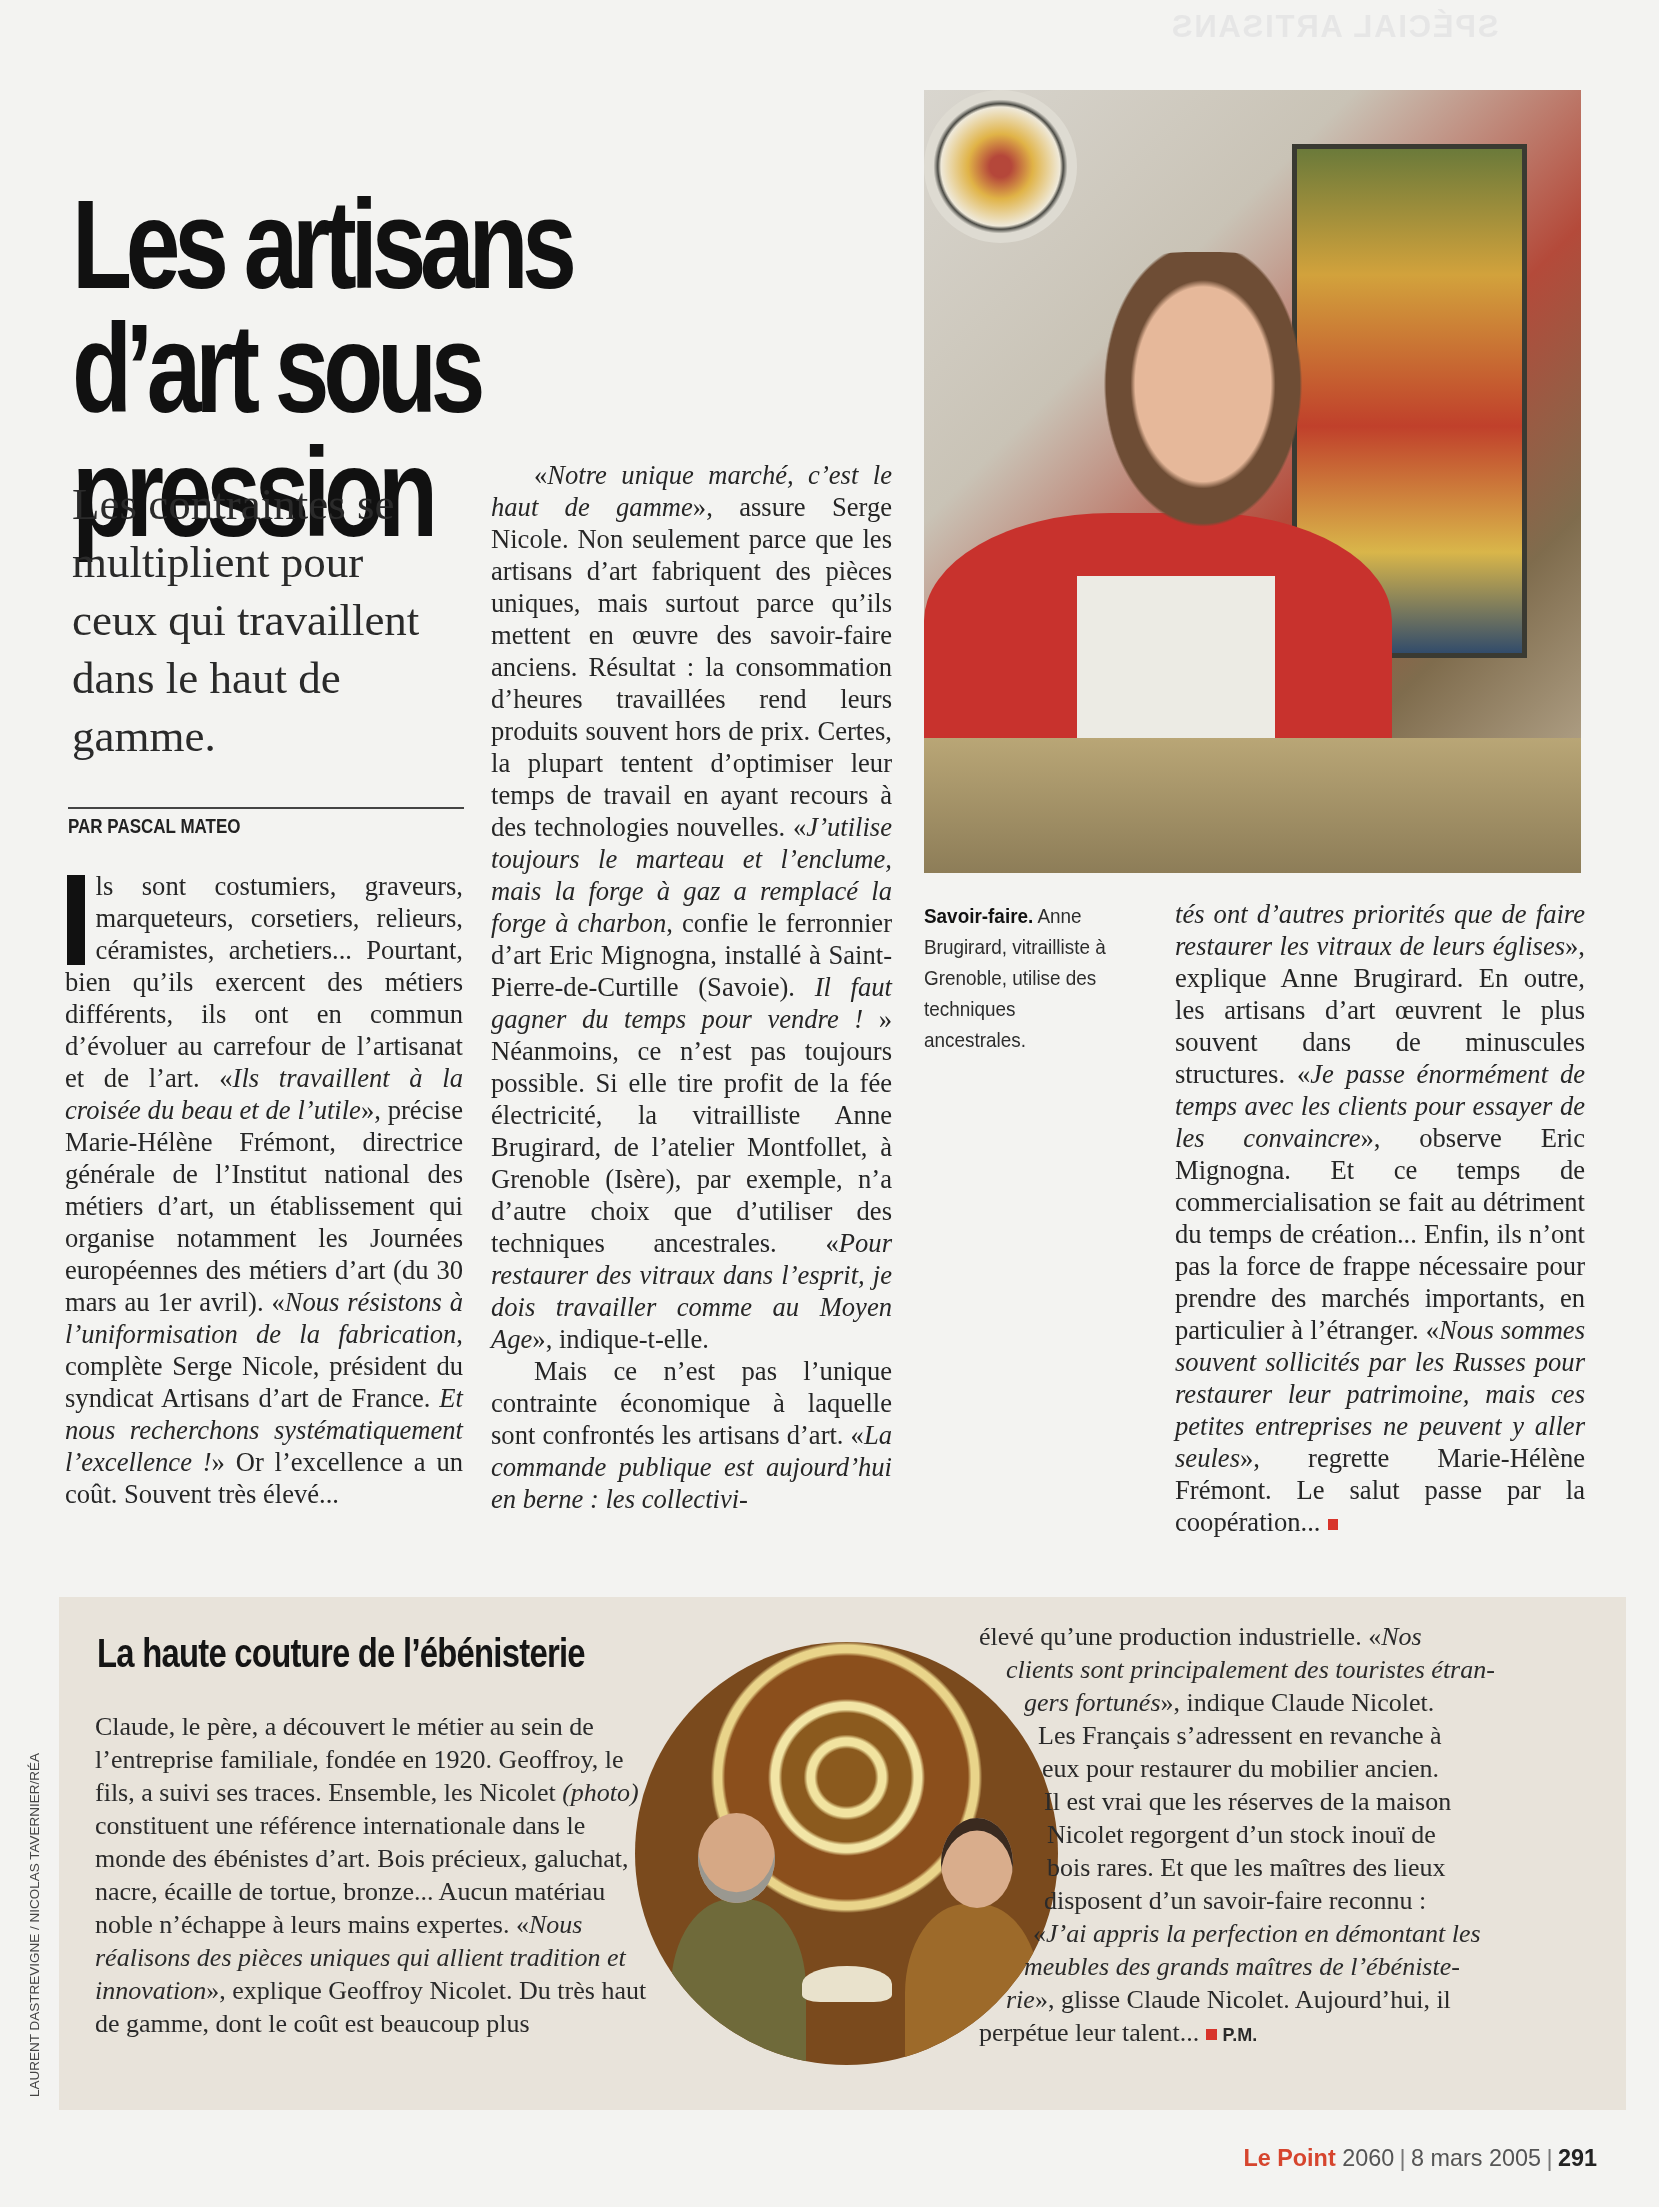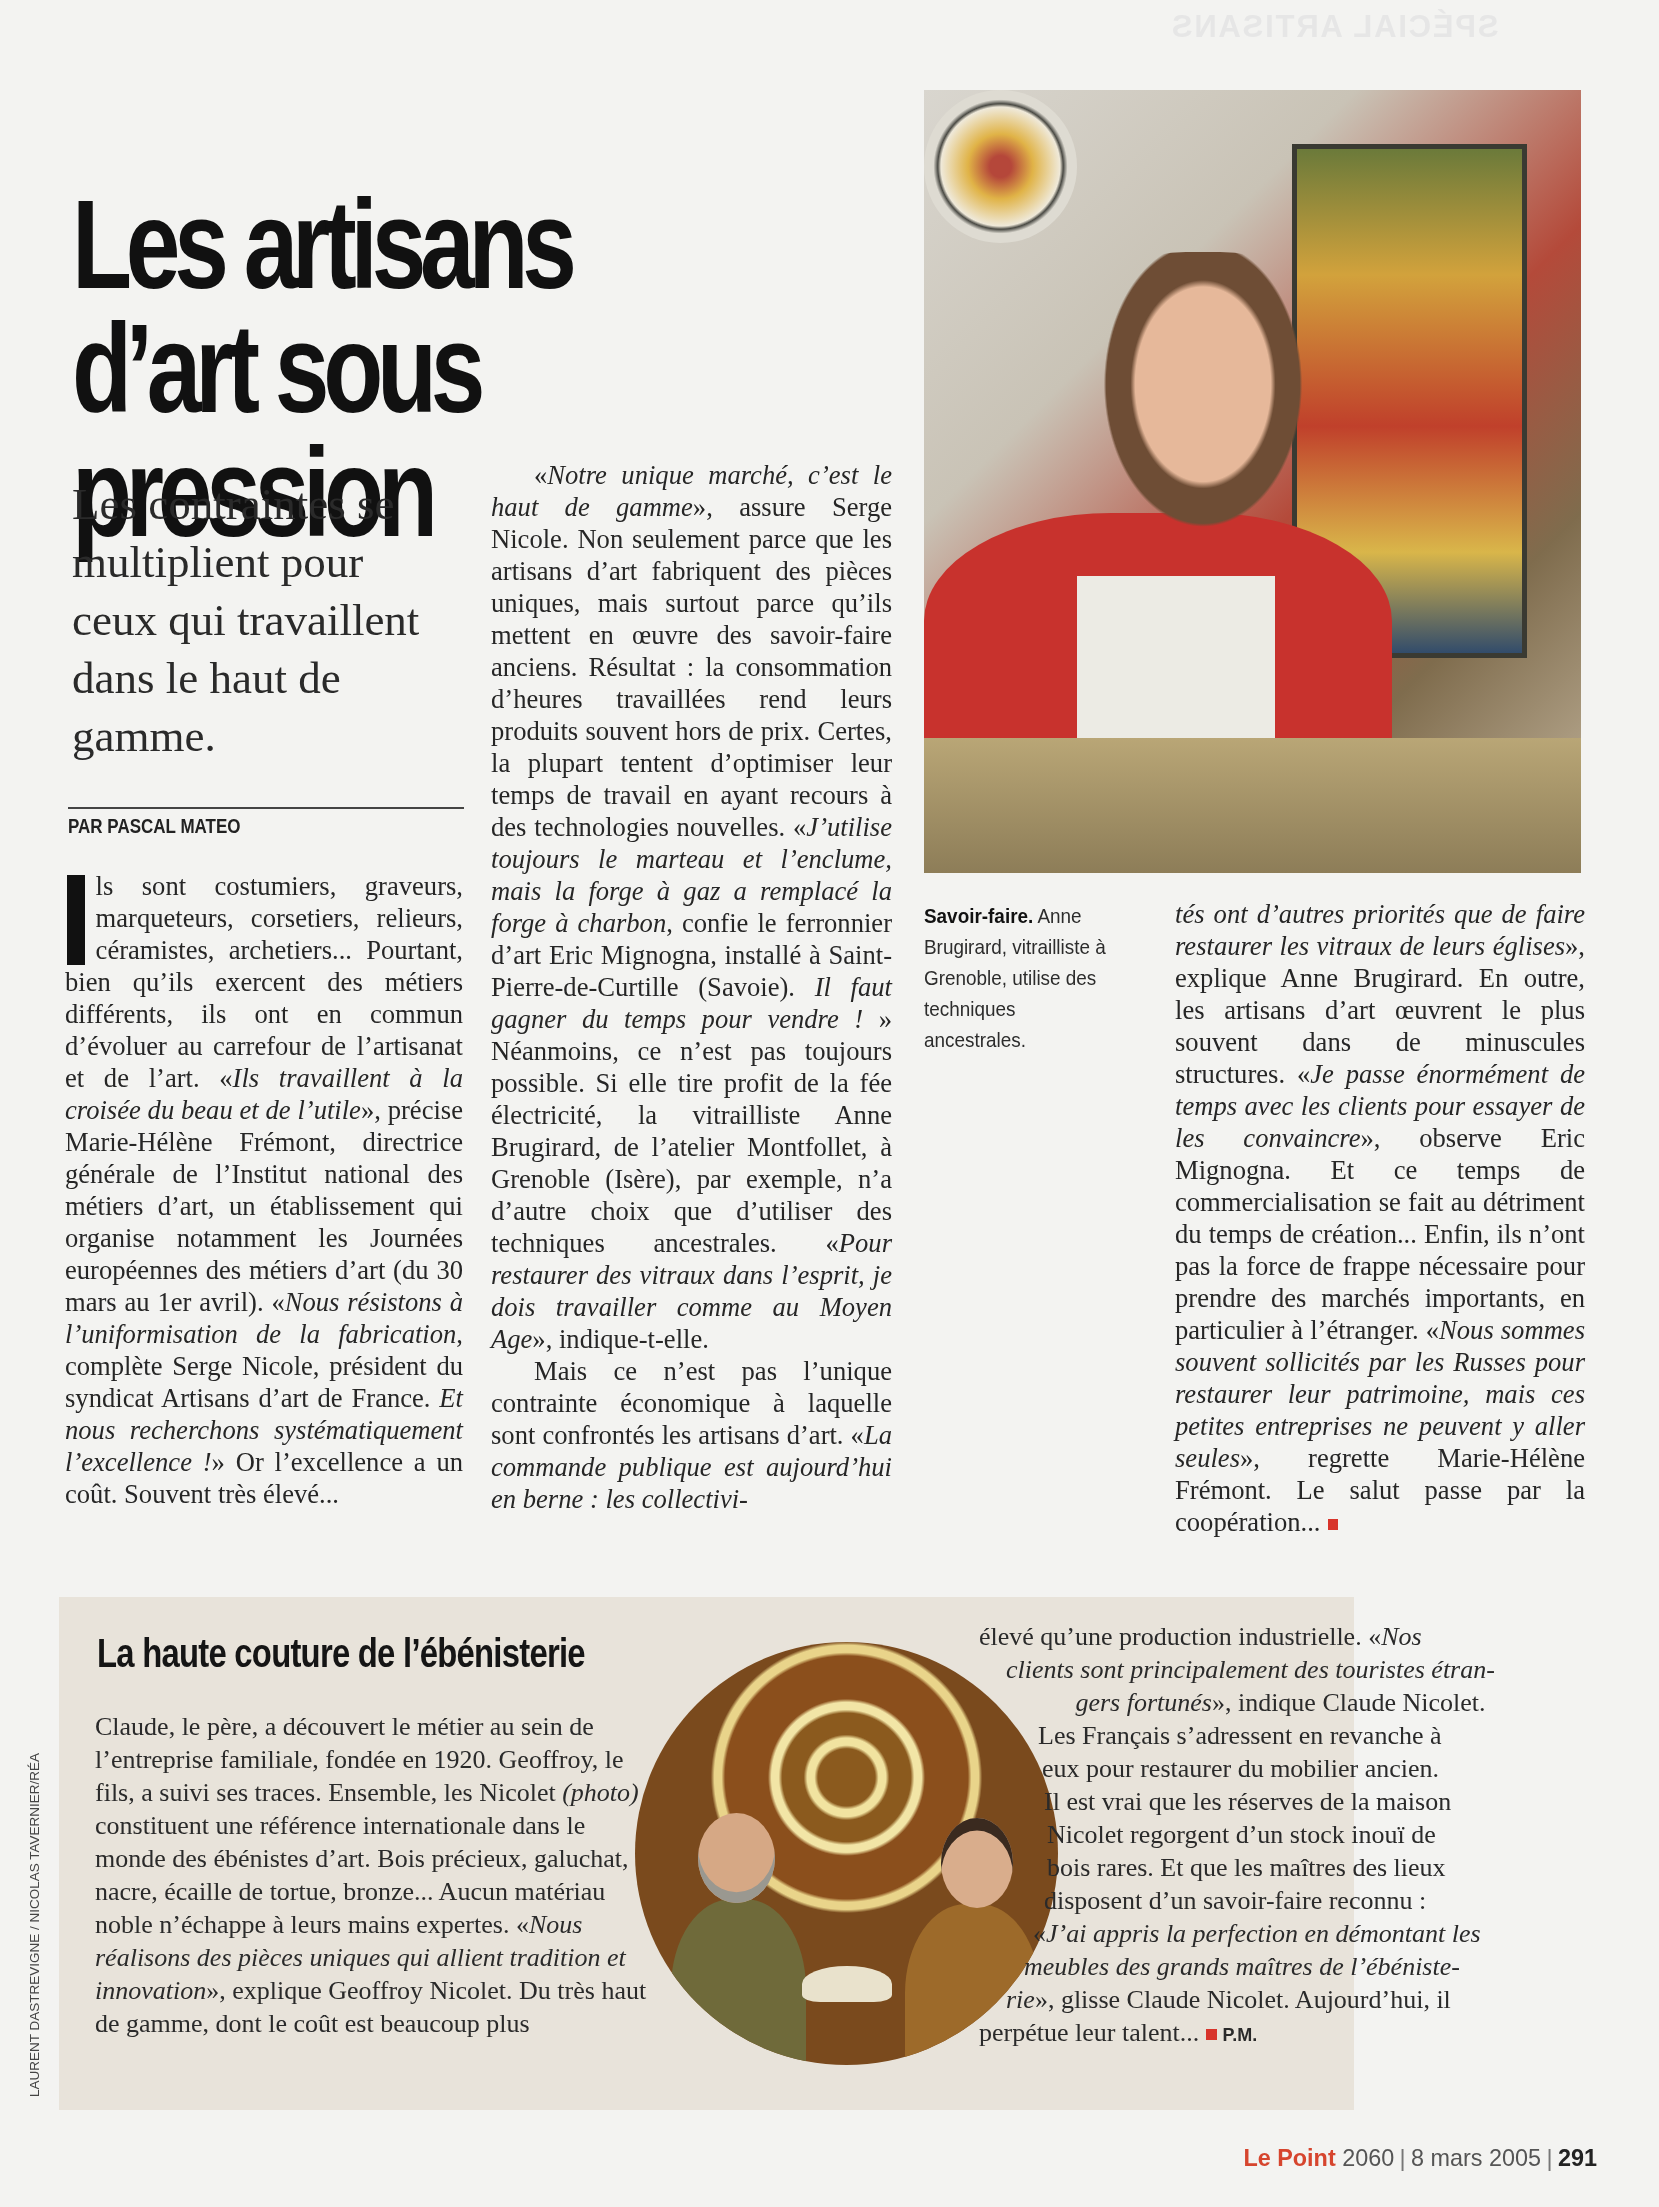--- a/index.html
+++ b/index.html
@@ -52,21 +52,21 @@
   .col2 { left:491px; top:459px; width:401px; }
   .col3 { left:1175px; top:898px; width:410px; }
   .dropcap { float:left; width:18px; height:90px; background:#111; margin:5.4px 10.8px 0 1.8px; }
   .indent { text-indent:43px; }
   .endmark { display:inline-block; width:10.8px; height:10.8px; background:#d8342b; margin-left:7.2px; vertical-align:middle; }
 
   .caption { position:absolute; left:924px; top:900px; width:216px;
     font-family:"Liberation Sans", sans-serif; font-size:21px; line-height:31px; color:#2c2c2c; transform:scaleX(0.9); transform-origin:left top; }
   .caption b { color:#111; }
 
-  .box { position:absolute; left:59px; top:1597px; width:1295px; height:513px; background:#e8e3da; }
+  .box { position:absolute; left:59px; top:1597px; width:1567px; height:513px; background:#e8e3da; }
   .box-title { position:absolute; left:38px; top:34px; font-family:"Liberation Sans", sans-serif; font-weight:bold;
     font-size:40px; color:#151515; letter-spacing:-0.9px; transform:scaleX(0.82); transform-origin:left; }
   .box-col-left { position:absolute; left:36px; top:113px; width:563px; font-size:26px; line-height:33px; color:#2a2a2a; }
   .box-col-right { position:absolute; left:920px; top:22.5px; width:558px; font-size:26px; line-height:33px; color:#2a2a2a; }
   .box-col-right .ln { display:block; white-space:nowrap; }
   .box p { margin:0; }
   .circle-photo { position:absolute; left:576px; top:45px; width:423px; height:423px; border-radius:50%;
     background:radial-gradient(circle at 50% 32%,#8b5a1e 0 8%,#f1e3a0 9% 11%,#8b5a1e 12% 18%,#f2e5a6 19% 21%,#8b4f1c 22% 34%,#e9d48a 35% 37%,#7a4a1d 38% 100%);
     overflow:hidden; }
   .circle-photo .man1 { position:absolute; left:36px; top:171px; width:135px; height:270px; }
@@ -138,21 +138,21 @@
       </div>
     <div class="man2">
         <div class="body"></div>
         <div class="head"></div>
       </div>
     <div class="shell"></div>
   </div>
   <div class="box-col-right" id="right-col">
       <span class="ln" style="padding-left: 0px;">élevé qu’une production industrielle. «<i>Nos</i></span>
       <span class="ln" style="padding-left: 27px;"><i>clients sont principalement des touristes étran-</i></span>
-      <span class="ln" style="padding-left: 45px; text-align: center;"><i>gers fortunés</i>», indique Claude Nicolet.</span>
+      <span class="ln" style="padding-left: 45px;"><i>gers fortunés</i>», indique Claude Nicolet.</span>
       <span class="ln" style="padding-left: 59px;">Les Français s’adressent en revanche à</span>
       <span class="ln" style="padding-left: 63px;">eux pour restaurer du mobilier ancien.</span>
       <span class="ln" style="padding-left: 65px;">Il est vrai que les réserves de la maison</span>
       <span class="ln" style="padding-left: 68px;">Nicolet regorgent d’un stock inouï de</span>
       <span class="ln" style="padding-left: 68px;">bois rares. Et que les maîtres des lieux</span>
       <span class="ln" style="padding-left: 65px;">disposent d’un savoir-faire reconnu :</span>
       <span class="ln" style="padding-left: 54px;">«<i>J’ai appris la perfection en démontant les</i></span>
       <span class="ln" style="padding-left: 45px;"><i>meubles des grands maîtres de l’ébéniste-</i></span>
       <span class="ln" style="padding-left: 27px;"><i>rie</i>», glisse Claude Nicolet. Aujourd’hui, il</span>
       <span class="ln" style="padding-left: 0px;">perpétue leur talent...<span class="endmark"></span><span style="font-family: &quot;Liberation Sans&quot;, sans-serif; font-weight: bold; font-size: 18px; margin-left: 5.4px;">P.M.</span></span>

